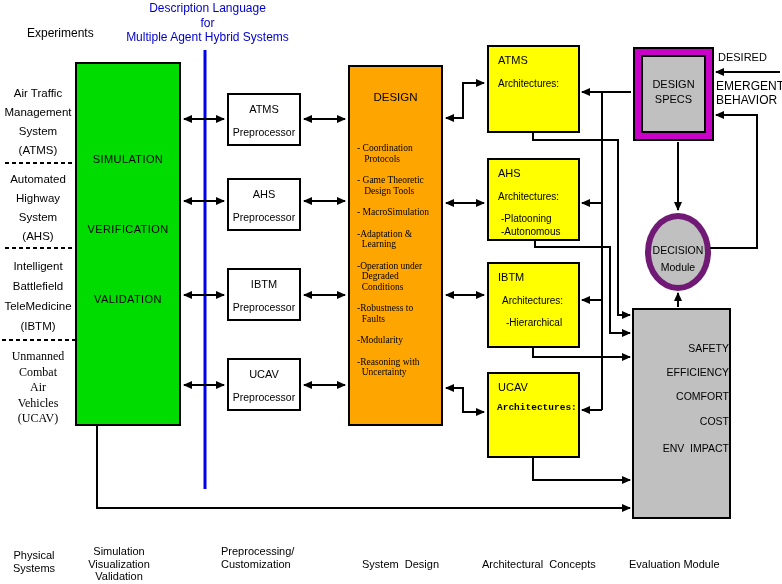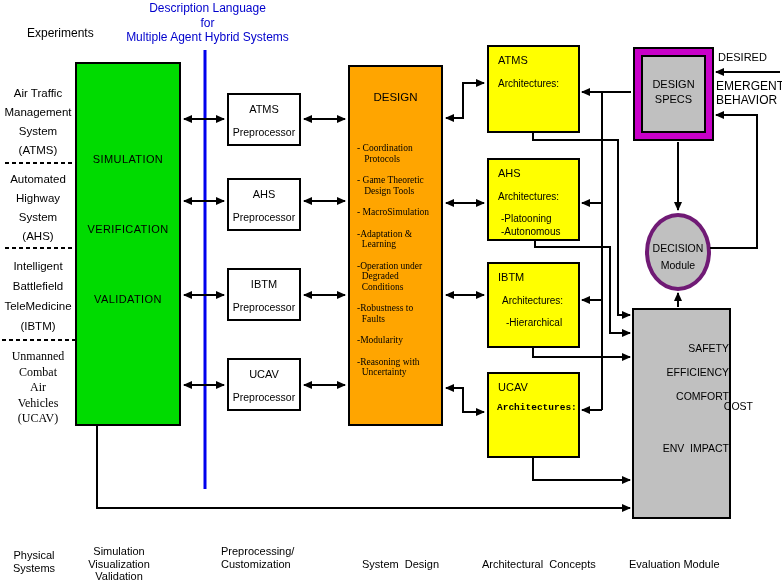--- a/index.html
+++ b/index.html
@@ -29,21 +29,21 @@
   .arch-name{font-size:11px;margin:7px 0 0 9px;}
   .arch-heading{font-size:10px;margin:12px 0 0 9px;}
   .arch-items{font-size:10px;line-height:12.5px;margin:11px 0 0 12px;white-space:pre;}
   .arch-mono{font-size:9.5px;line-height:12px;margin:7px 0 0 8px;white-space:pre;}
   #specs-outer{left:633px;top:47px;width:81px;height:94px;background:var(--purple);}
   #specs-inner{position:absolute;left:6px;top:6px;right:6px;bottom:6px;border:2px solid #000;
                background:var(--gray);}
   #specs-text{position:absolute;width:100%;top:20px;text-align:center;font-size:11px;line-height:15px;}
   #desired{font-size:11px;line-height:13px;}
   #decision{left:645px;top:213px;width:66px;height:78px;background:var(--gray);
-            border:4px solid #701a75;border-radius:50%;box-sizing:border-box;}
+            border:6px solid #701a75;border-radius:50%;box-sizing:border-box;}
   #decision-text{position:absolute;width:100%;top:23px;text-align:center;font-size:10.5px;line-height:17px;}
   #eval-box{left:632px;top:308px;width:99px;height:211px;background:var(--gray);}
   .eval-label{position:absolute;width:100%;text-align:right;font-size:10.5px;white-space:pre;}
   .caption{font-size:11px;line-height:13px;}
   svg{position:absolute;left:0;top:0;pointer-events:none;}
 </style>
 </head>
 <body>
 
 <div id="stage">
@@ -148,21 +148,21 @@
 
   <div id="decision" class="abs">
     <div id="decision-text" class="pre">DECISION
 Module</div>
   </div>
 
   <div id="eval-box" class="box">
     <div class="eval-label" style="top:32px;">SAFETY</div>
     <div class="eval-label" style="top:56px;">EFFICIENCY</div>
     <div class="eval-label" style="top:80px;">COMFORT</div>
-    <div class="eval-label" style="top:90px;padding-left:24px;">COST</div>
+    <div class="eval-label" style="top:105px;">COST</div>
     <div class="eval-label" style="top:132px;">ENV  IMPACT</div>
   </div>
 
   <div class="abs caption pre ctr" style="left:2px;top:549px;width:64px;">Physical
 Systems</div>
   <div class="abs caption pre ctr" style="left:76px;top:545px;width:86px;line-height:12.5px;">Simulation
 Visualization
 Validation</div>
   <div class="abs caption pre" style="left:221px;top:545px;">Preprocessing/
 Customization</div>

